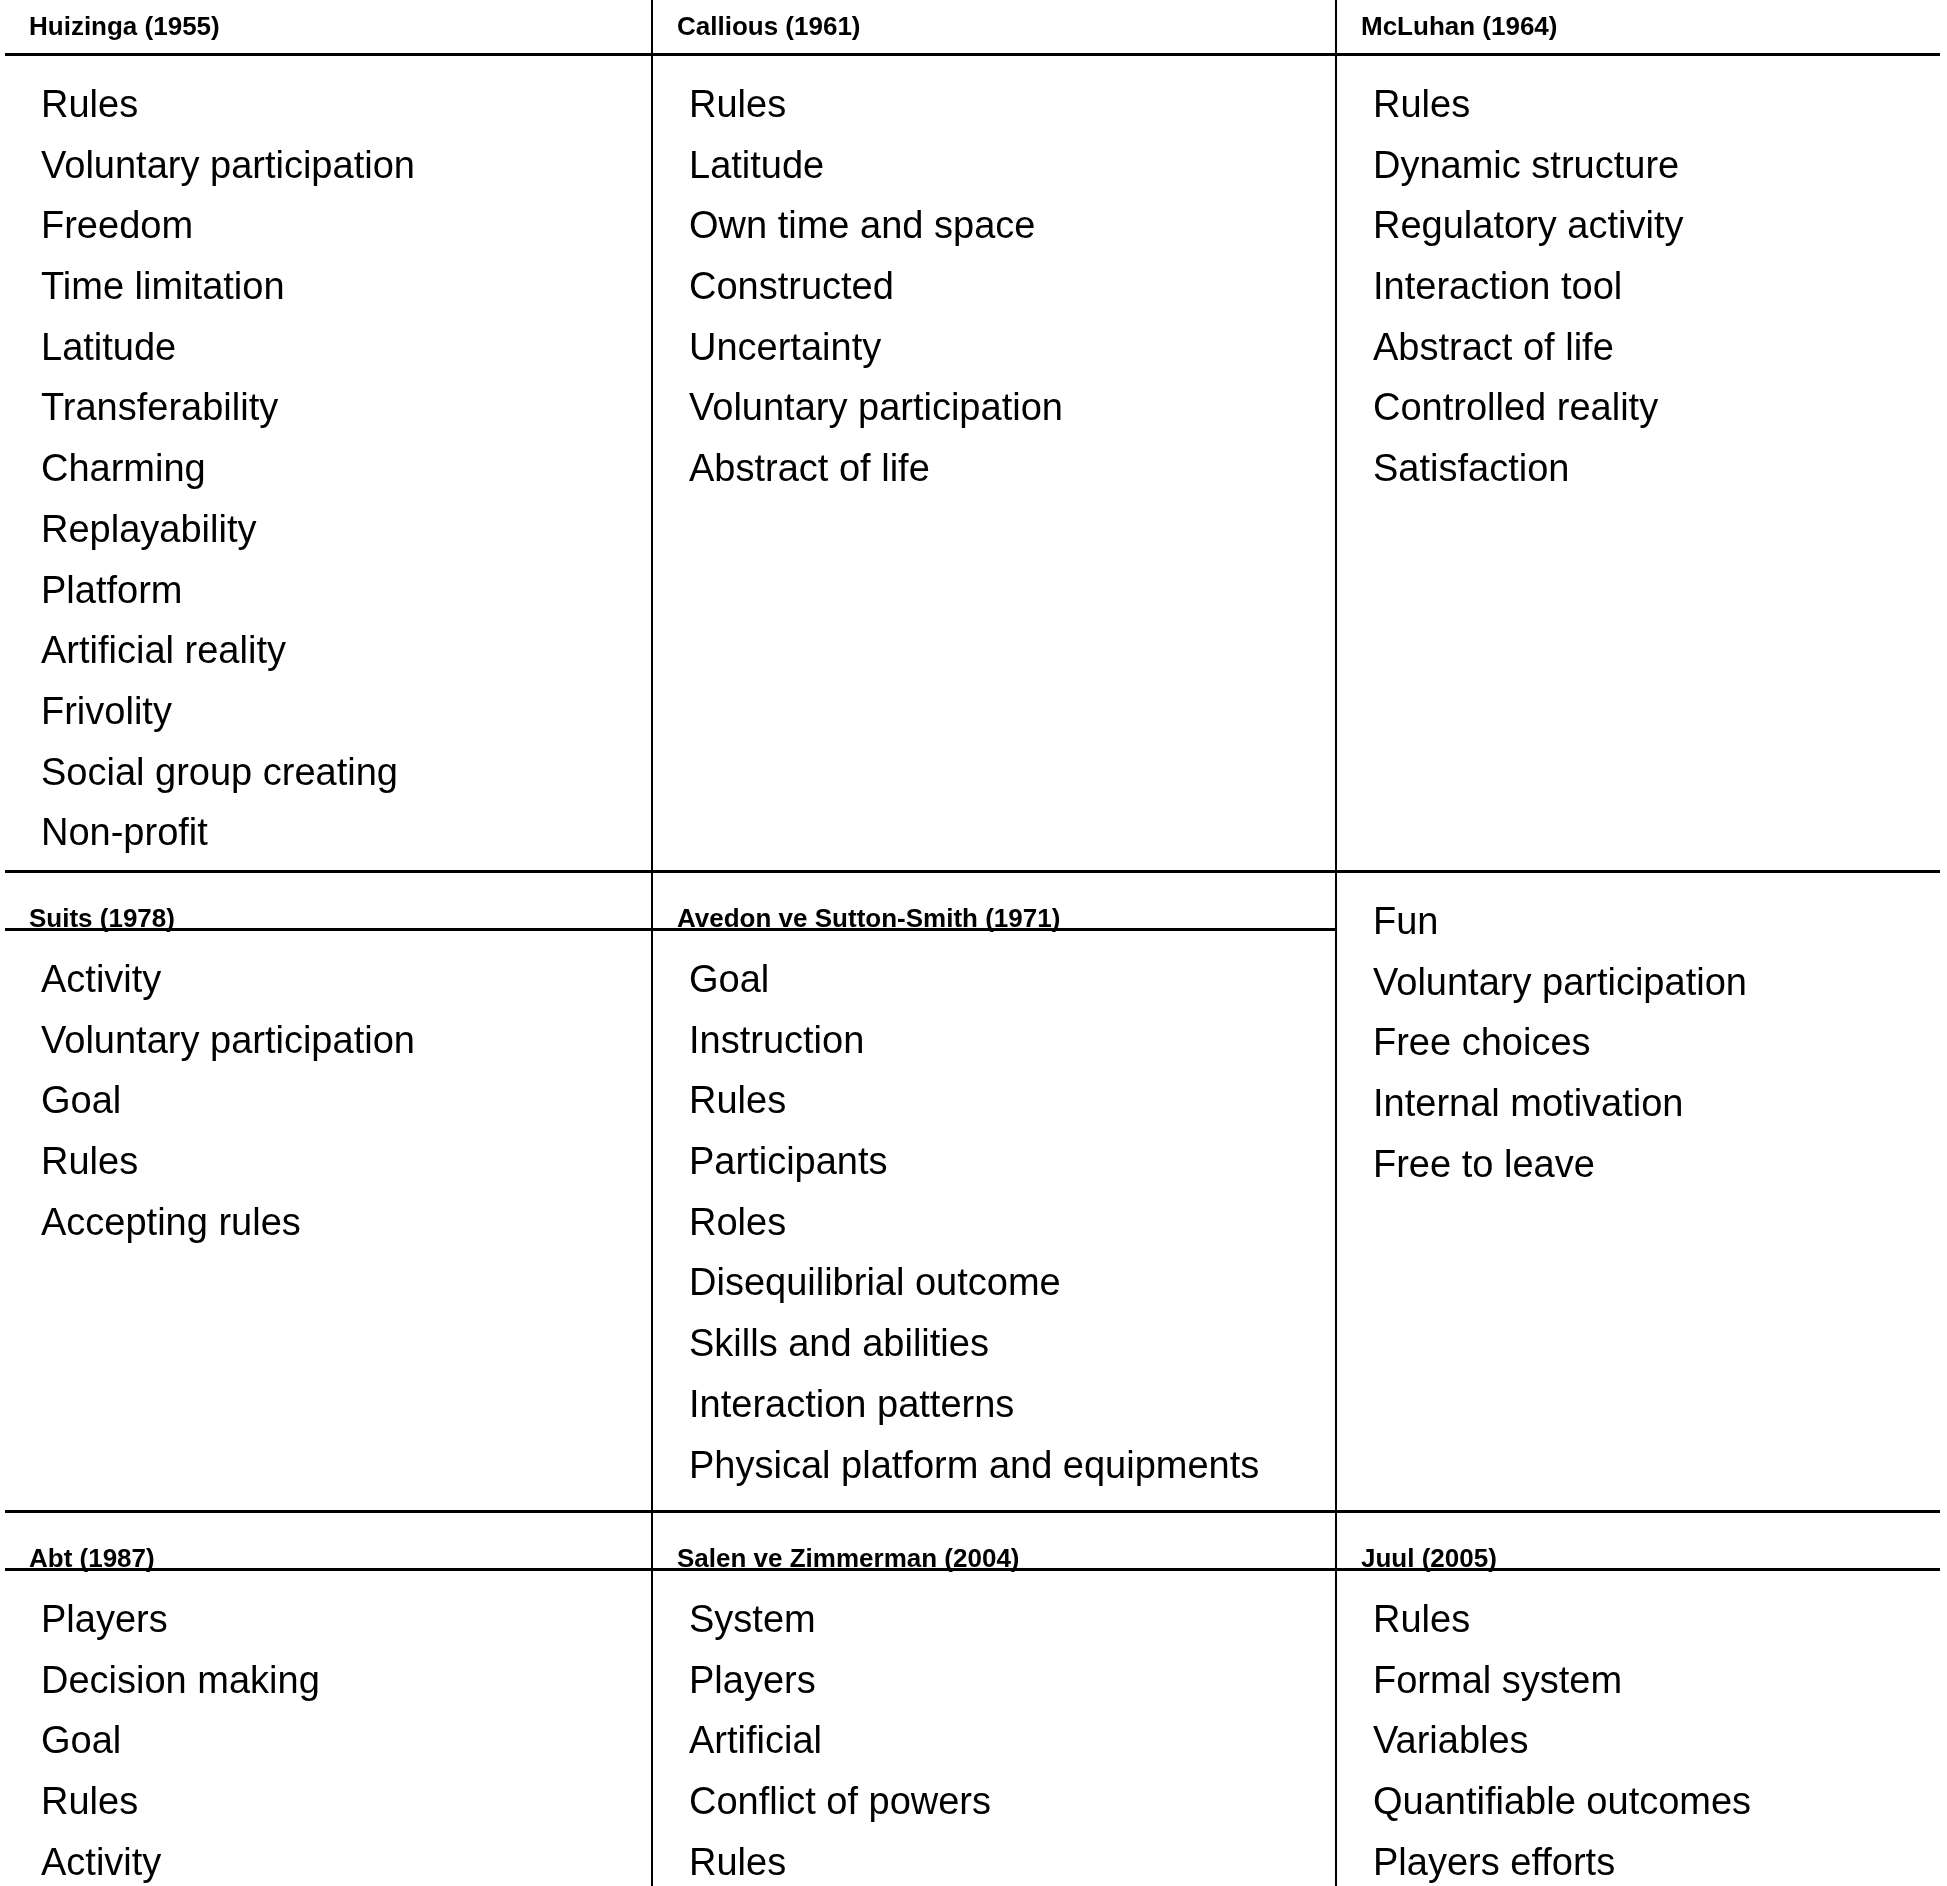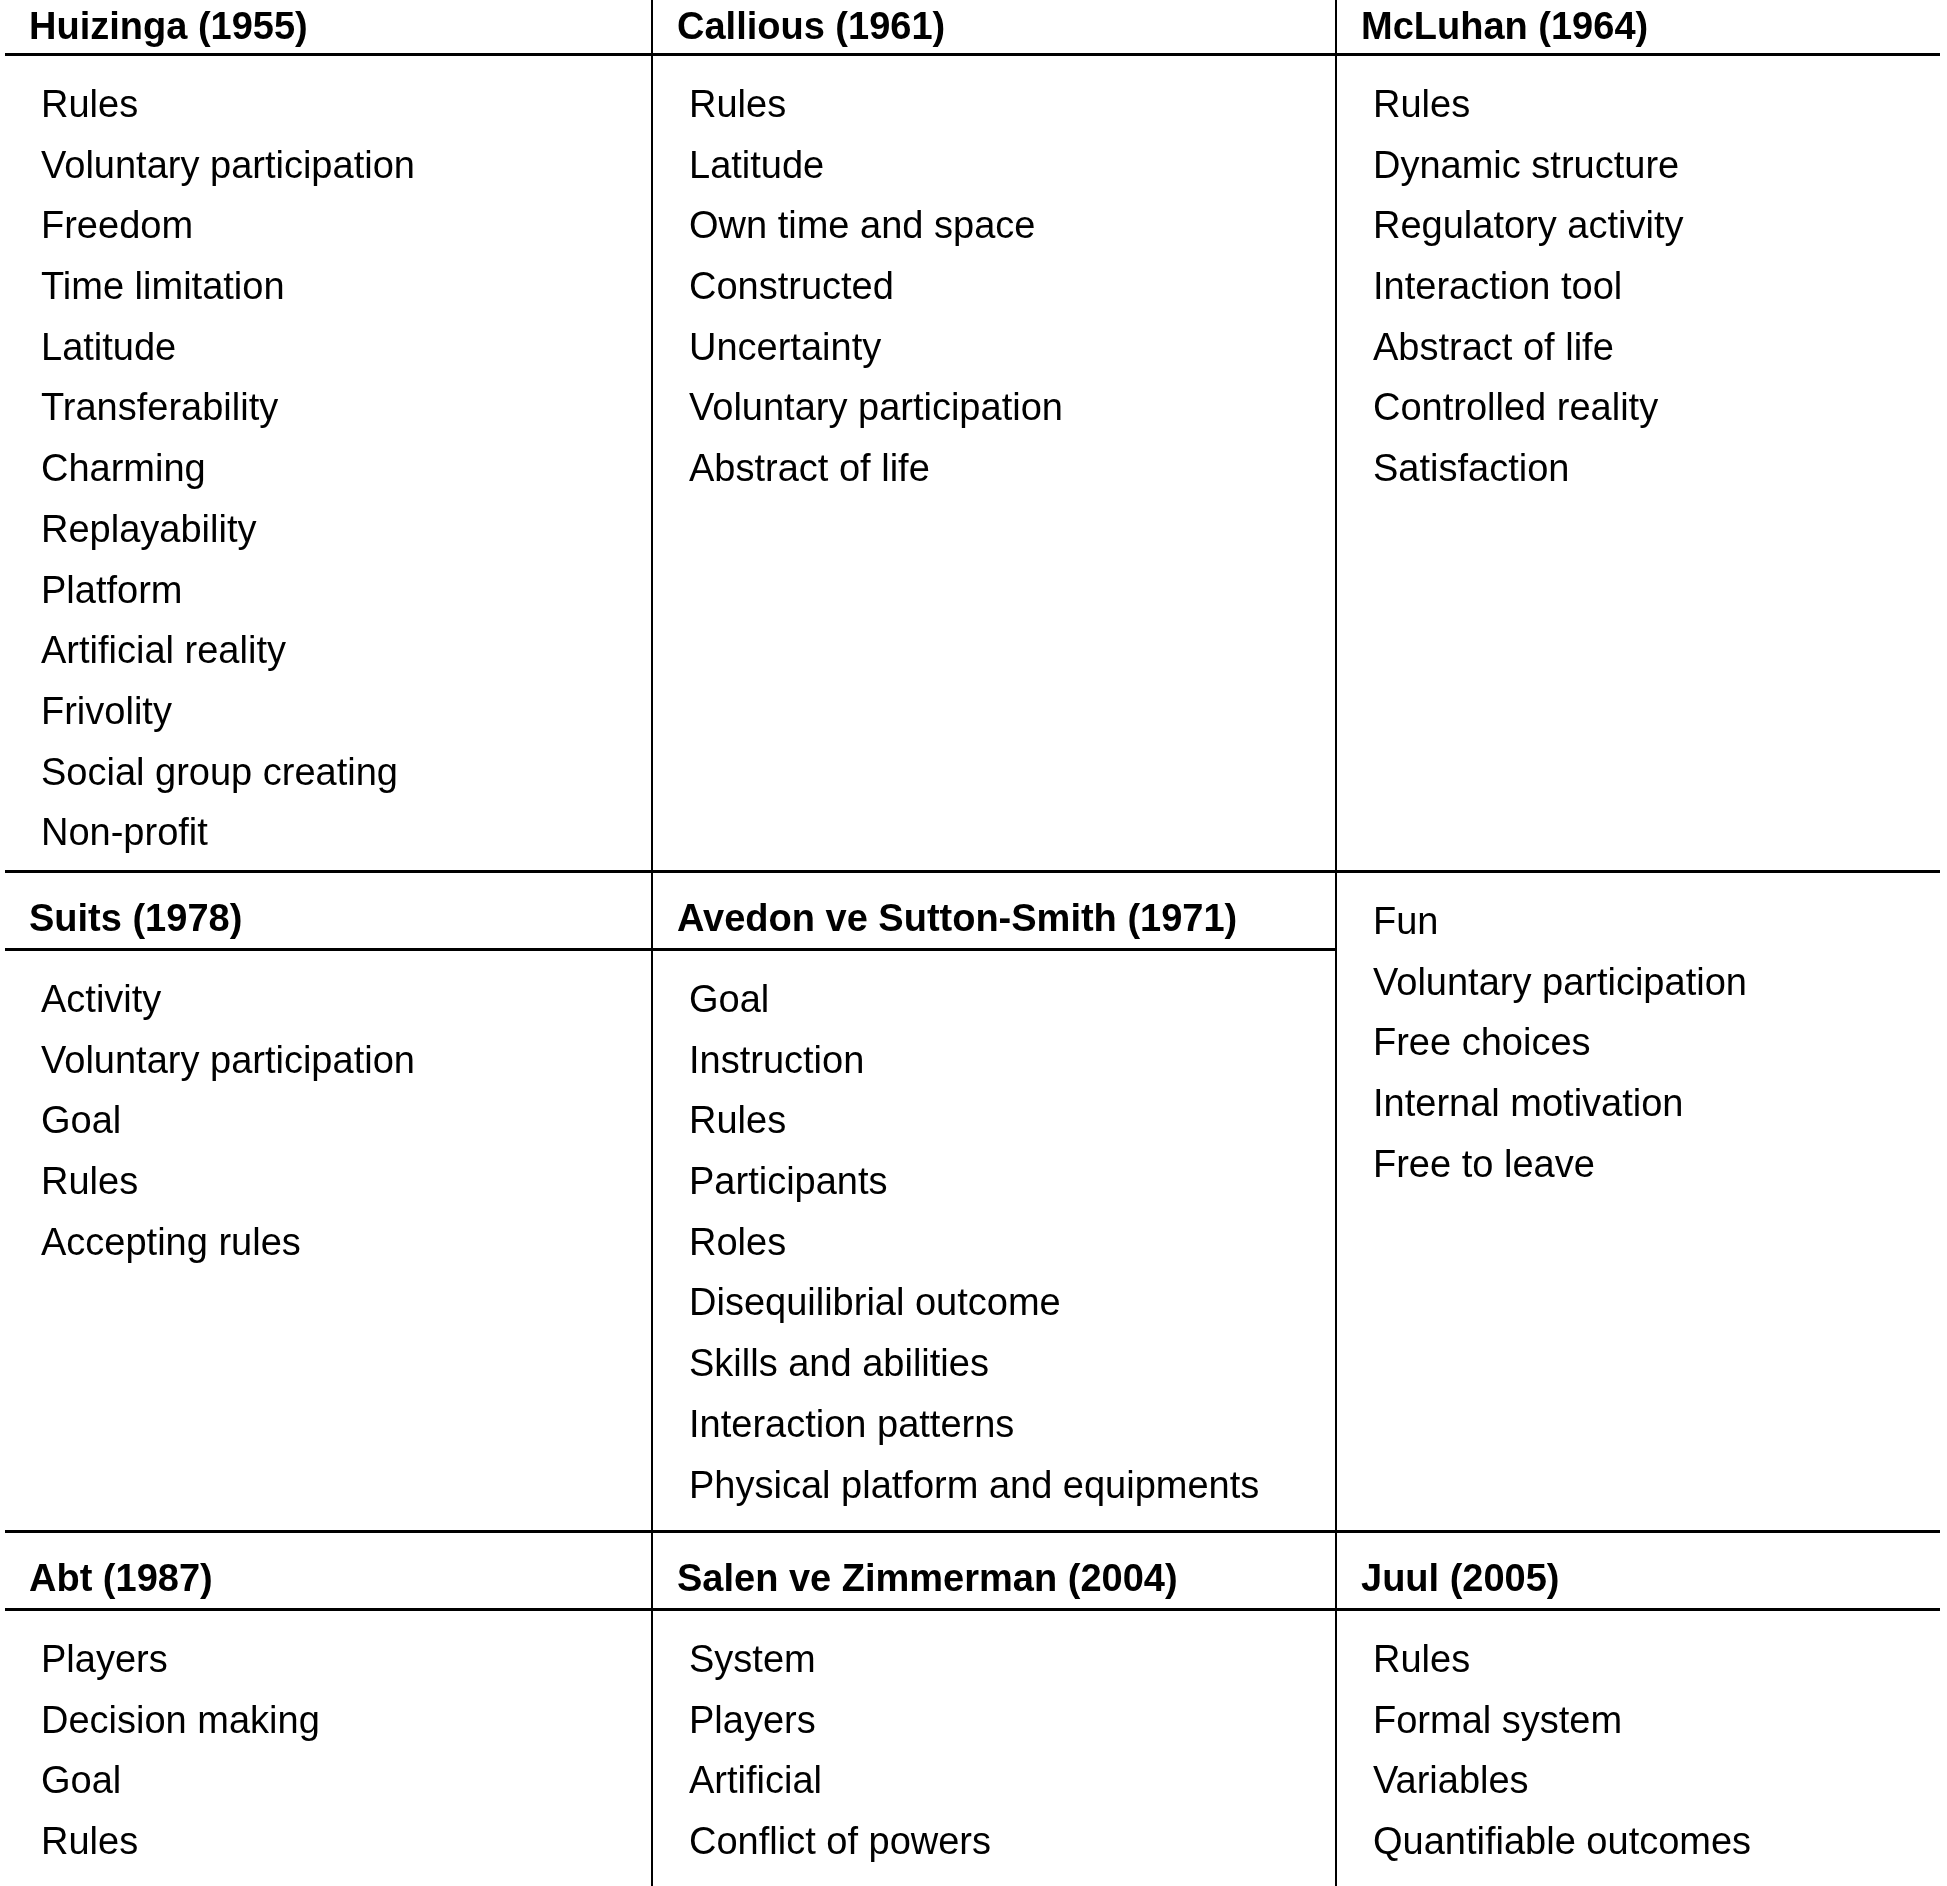--- a/index.html
+++ b/index.html
@@ -40,26 +40,26 @@
     .c1 { width: 648px; }
     .c2 { width: 684px; }
     .c3 { width: 603px; }
 
     .cell-header {
       height: 56px;
       border-bottom: 3px solid #000000;
       box-sizing: border-box;
       padding-left: 24px;
       font-weight: bold;
-      font-size: 38px;
+      font-size: 26px;
       line-height: 54px;
       white-space: nowrap;
     }
     .r1 .cell-header { height: 56px; line-height: 52px; }
-    .r2 .cell-header, .r3 .cell-header { height: 78px; padding-top: 19px; line-height: 52px; }
+    .r2 .cell-header, .r3 .cell-header { height: 58px; padding-top: 19px; line-height: 52px; }
 
     .items {
       list-style: none;
       margin: 12px;
       padding: 6px 0 0 24px;
     }
     .items li {
       font-size: 38px;
       line-height: 60.7px;
       height: 60.7px;

